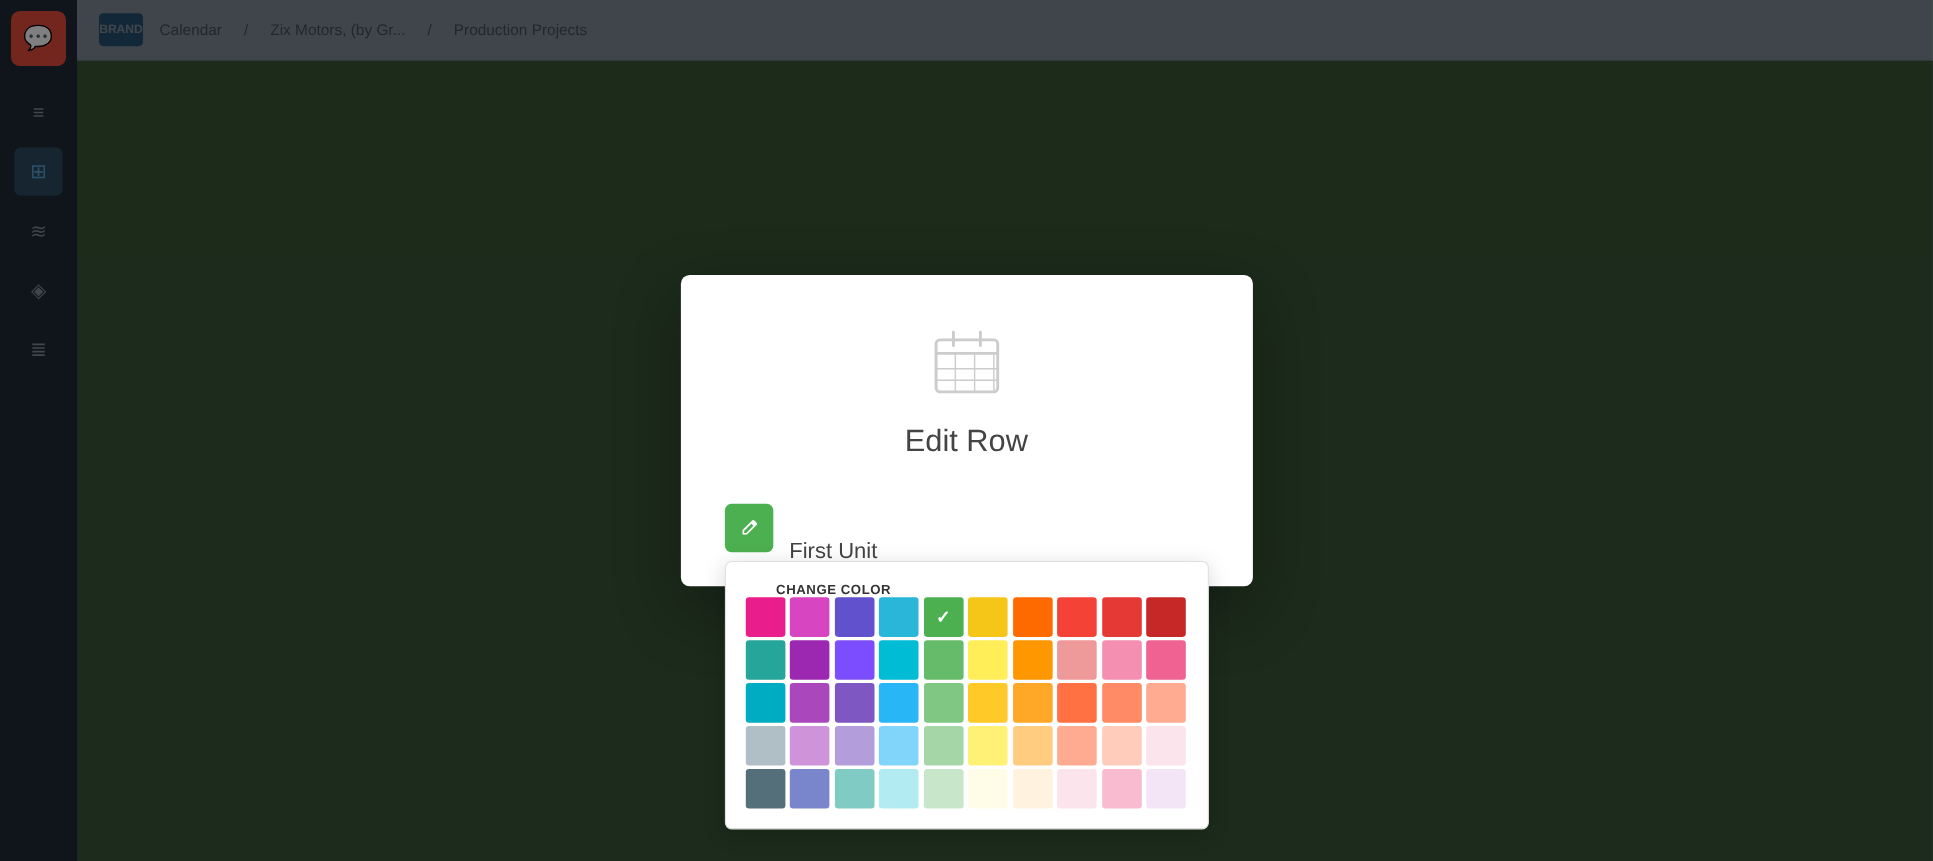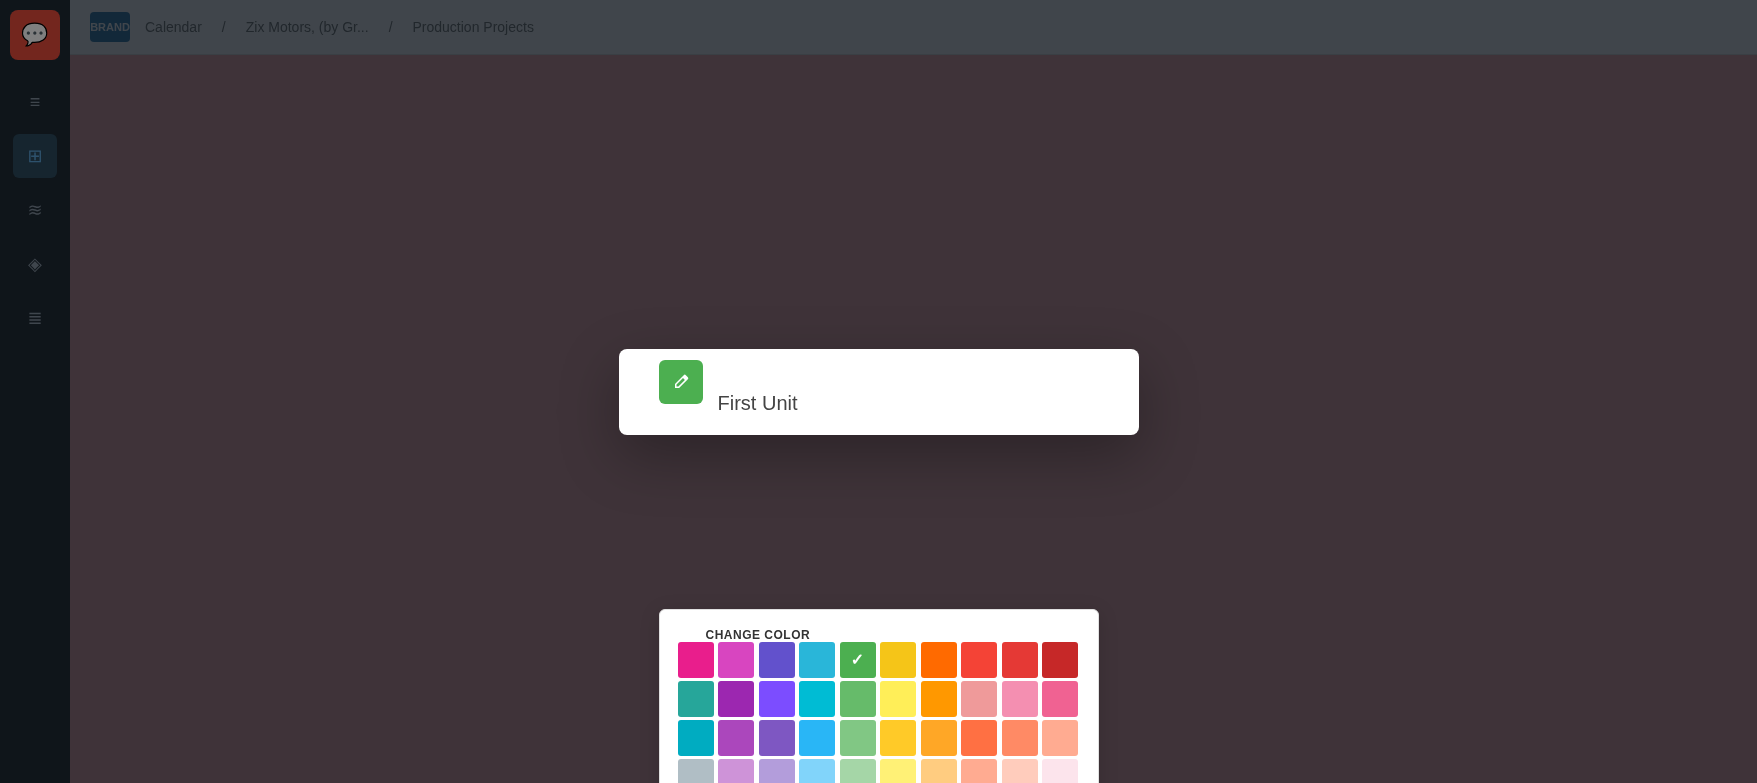--- a/index.html
+++ b/index.html
@@ -54,21 +54,21 @@
       cursor: pointer;
     }
 
     .sidebar-icon.active {
       background: #2d4a5e;
       color: #5ba3d9;
     }
 
     .main-content {
       flex: 1;
-      background: #fca5a5;
+      background: #4d7c0f;
       opacity: 0.4;
     }
 
     .top-bar {
       background: white;
       height: 55px;
       display: flex;
       align-items: center;
       padding: 0 20px;
       gap: 15px;
@@ -246,20 +246,39 @@
         <span>/</span>
         <span>Production Projects</span>
       </div>
     </div>
   </div>
 </div>
 
 <div class="overlay">
   <div class="modal">
 
+    <div class="modal-top">
+      <div class="modal-icon">
+        <svg class="calendar-icon-svg" viewBox="0 0 80 80" fill="none" xmlns="http://www.w3.org/2000/svg">
+
+          <rect x="8" y="16" width="64" height="54" rx="4" stroke="#cccccc" stroke-width="3" fill="none"></rect>
+          <line x1="8" y1="30" x2="72" y2="30" stroke="#cccccc" stroke-width="3"></line>
+          <line x1="26" y1="8" x2="26" y2="22" stroke="#cccccc" stroke-width="3" stroke-linecap="round"></line>
+          <line x1="54" y1="8" x2="54" y2="22" stroke="#cccccc" stroke-width="3" stroke-linecap="round"></line>
+
+          <line x1="28" y1="30" x2="28" y2="70" stroke="#cccccc" stroke-width="1.5"></line>
+          <line x1="48" y1="30" x2="48" y2="70" stroke="#cccccc" stroke-width="1.5"></line>
+          <line x1="68" y1="30" x2="68" y2="70" stroke="#cccccc" stroke-width="1.5"></line>
+
+          <line x1="8" y1="46" x2="72" y2="46" stroke="#cccccc" stroke-width="1.5"></line>
+          <line x1="8" y1="58" x2="72" y2="58" stroke="#cccccc" stroke-width="1.5"></line>
+        </svg>
+      </div>
+      <div class="modal-title">Edit Row</div>
+    </div>
 
     <div class="modal-row-section">
       <div class="row-color-btn">
         <svg viewBox="0 0 20 20" fill="white" xmlns="http://www.w3.org/2000/svg">
           <path d="M14.85 3.15a1.5 1.5 0 0 0-2.12 0L4 11.88V16h4.12l8.73-8.73a1.5 1.5 0 0 0 0-2.12zM5.5 14.5v-1.88l6.5-6.5 1.88 1.88-6.5 6.5H5.5z"></path>
         </svg>
       </div>
       <div class="row-name">First Unit</div>
     </div>
 

